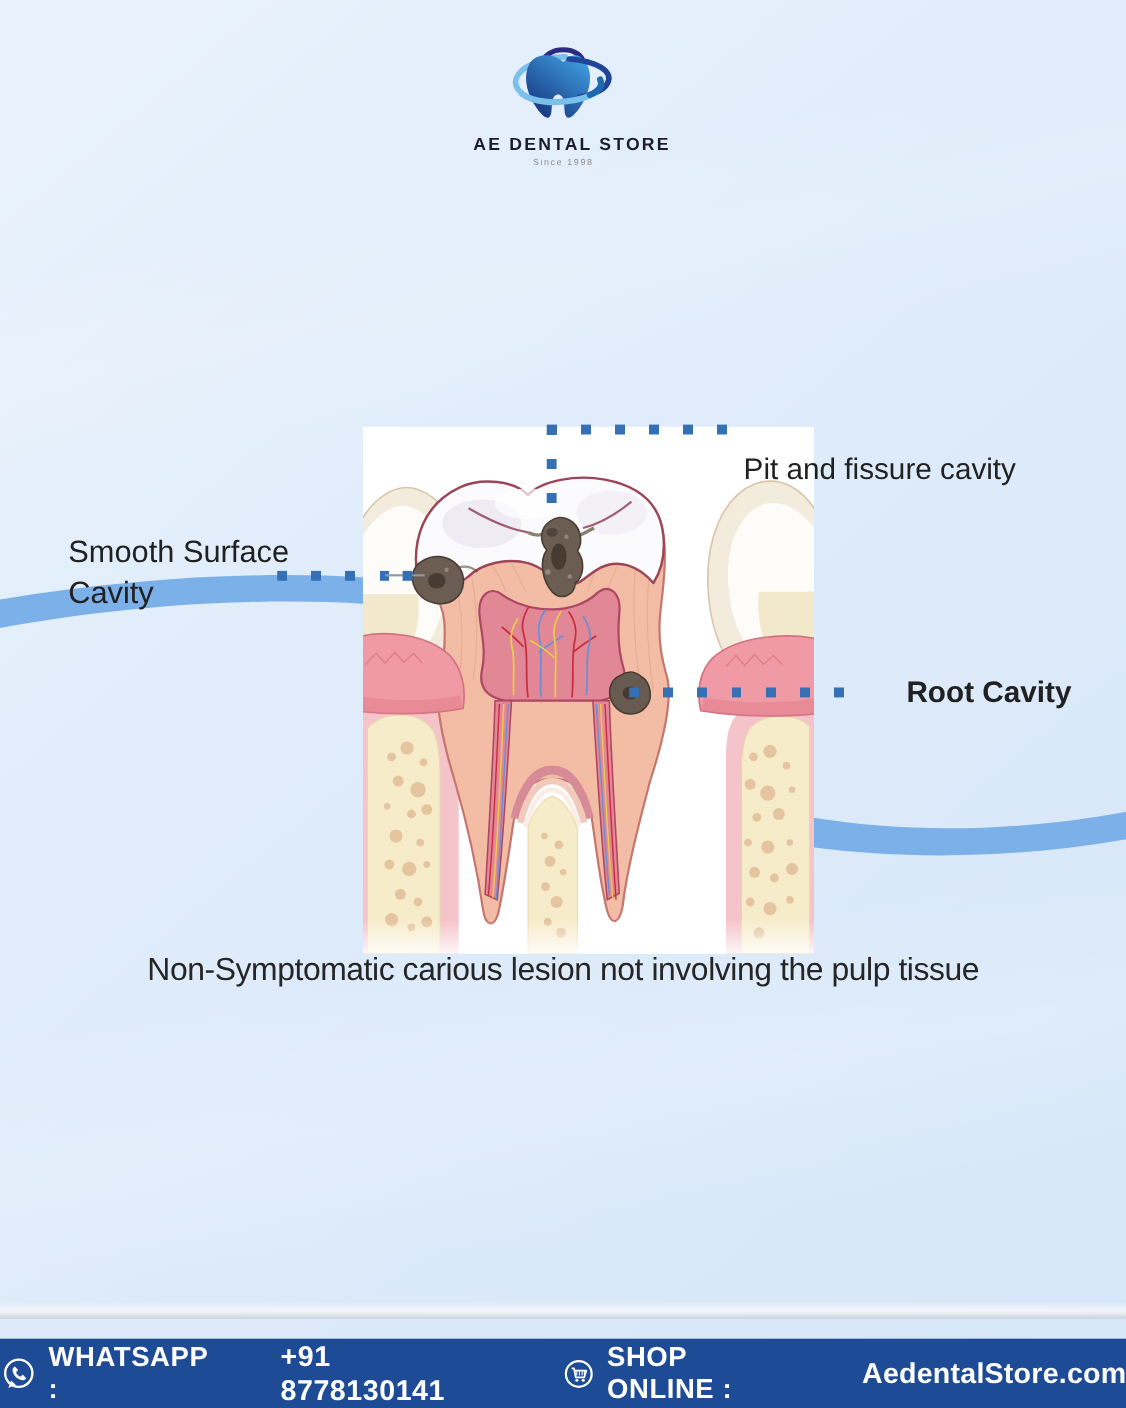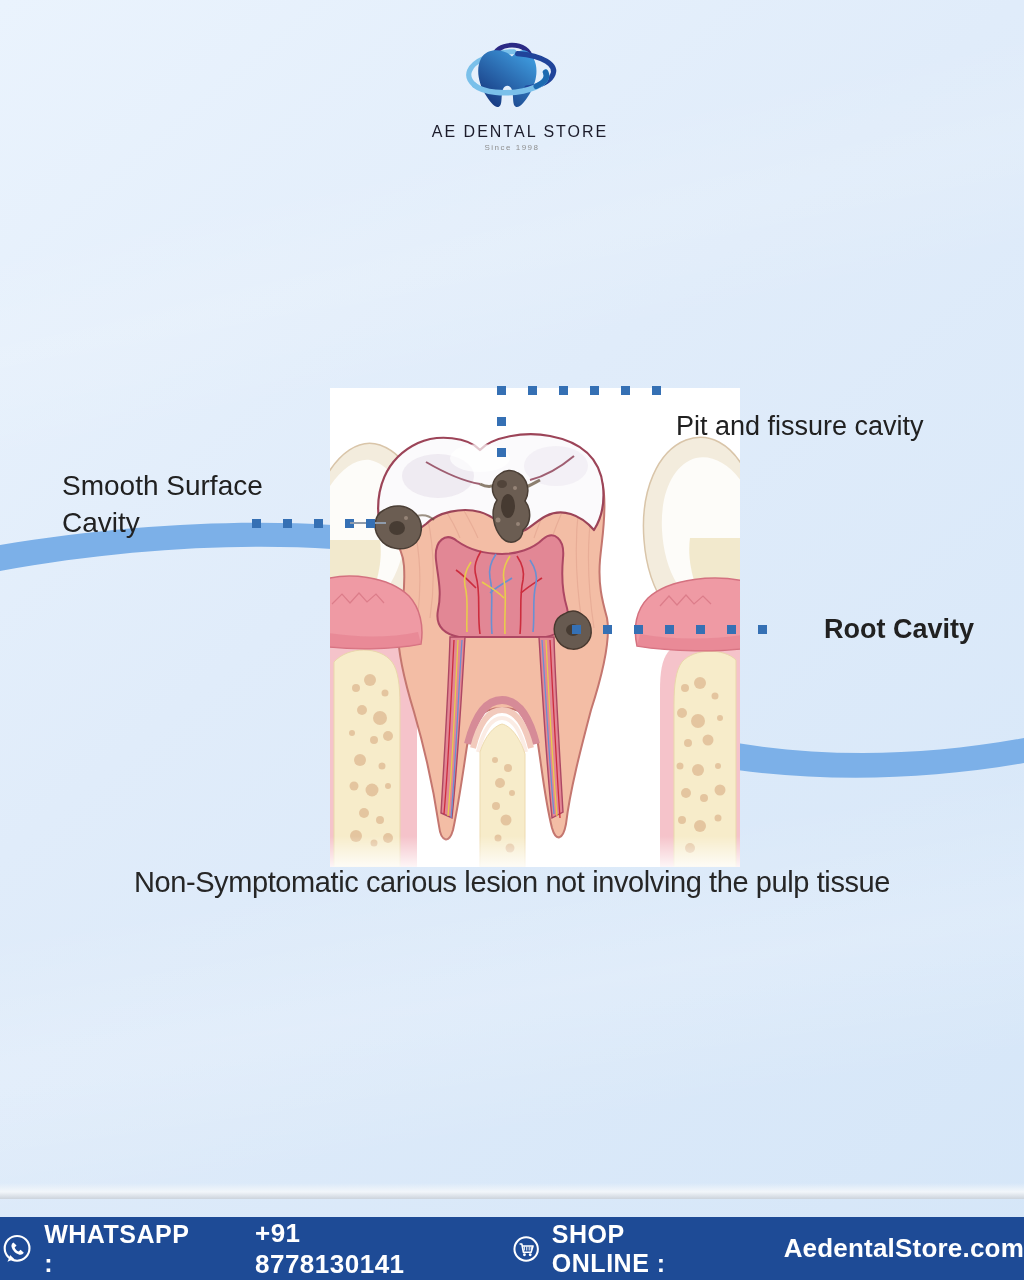--- a/index.html
+++ b/index.html
@@ -12,21 +12,21 @@
   .streak.s1{left:-250px;top:840px;width:1700px;height:280px;
     background:linear-gradient(to bottom,rgba(255,255,255,0),rgba(255,255,255,.55) 50%,rgba(255,255,255,0));
     transform:rotate(-9deg);opacity:.30;}
   .streak.s2{left:-150px;top:120px;width:1500px;height:220px;
     background:linear-gradient(to bottom,rgba(255,255,255,0),rgba(255,255,255,.5) 50%,rgba(255,255,255,0));
     transform:rotate(-12deg);opacity:.22;}
 
   
   .logo-wrap{position:absolute;top:30px;left:0;right:0;text-align:center;}
   .logo-icon{display:block;margin:0 auto;}
-  .brand-name{margin-top:1px;font-size:16px;font-weight:normal;letter-spacing:2px;color:#1c1c2b;margin-left:16px;}
+  .brand-name{margin-top:1px;font-size:16px;font-weight:bold;letter-spacing:2px;color:#1c1c2b;margin-left:16px;}
   .brand-tagline{margin-top:2px;font-size:8px;letter-spacing:1.5px;color:#8e8e8e;}
 
   
   .illustration{position:absolute;left:330px;top:388px;width:410px;height:479px;background:#ffffff;}
   .illustration svg{display:block;}
 
   
   .wave{position:absolute;pointer-events:none;}
   .wave.left{left:0;top:515px;}
   .wave.right{left:737px;top:728px;}
@@ -38,21 +38,21 @@
     background-image:repeating-linear-gradient(to bottom,#3570b4 0 9px,transparent 9px 31px);}
   .dot-row.pit{left:497px;top:386px;width:165px;}
   .dot-col.pit{left:497px;top:386px;height:74px;}
   .dot-row.smooth{left:252px;top:519px;width:105px;}
   .tick-line{position:absolute;left:350px;top:522px;width:36px;height:2px;background:#8f9bab;}
   .dot-end{position:absolute;left:366px;top:519px;width:9px;height:9px;background:#3570b4;}
   .dot-row.root{left:572px;top:625px;width:196px;}
 
   .callout-label{position:absolute;color:#212121;font-size:27px;line-height:1.32;}
   .callout-label.pit{left:676px;top:373px;white-space:nowrap;margin-top:36px;}
-  .callout-label.smooth{left:62px;top:468px;width:250px;font-size:28px;}
+  .callout-label.smooth{left:62px;top:484px;width:250px;font-size:28px;}
   .callout-label.root{left:824px;top:612px;white-space:nowrap;font-weight:bold;}
 
   .caption{position:absolute;left:0;top:866px;width:1024px;text-align:center;
     color:#262626;font-size:29px;letter-spacing:-0.4px;}
 
   
   .pre-footer{position:absolute;left:0;bottom:81px;width:1024px;height:16px;
     background:linear-gradient(to bottom,rgba(244,249,253,0),#f2f6fa 55%,#ccd3dc 100%);}
   .footer{position:absolute;left:0;bottom:0;width:1024px;height:63px;background:#1e4b96;
     display:flex;align-items:center;justify-content:center;gap:62px;color:#ffffff;}

